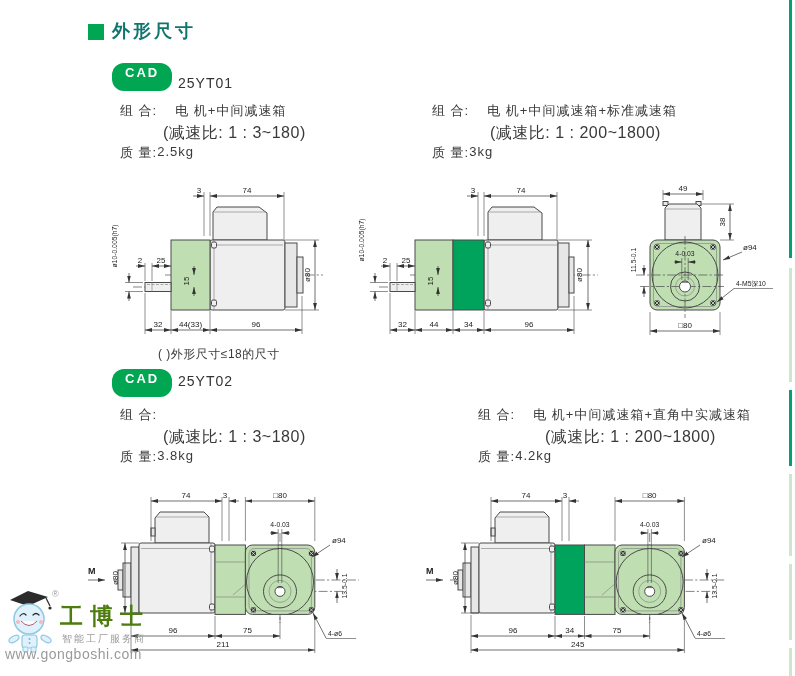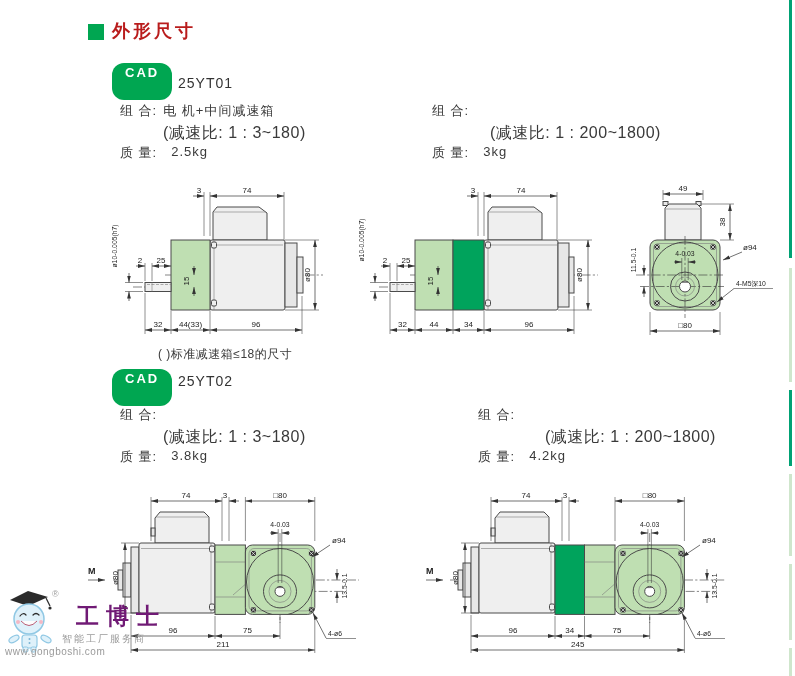--- a/index.html
+++ b/index.html
@@ -1,28 +1,28 @@
 <!DOCTYPE html>
 <html><head>
 <meta charset="utf-8">
 <style>
   html,body{margin:0;padding:0}
   body{width:795px;height:676px;background:#ffffff;position:relative;overflow:hidden;
        font-family:"Liberation Sans",sans-serif;color:#333}
   
   .hdr-sq{position:absolute;left:88px;top:24px;width:16px;height:16px;background:#00a651}
-  .hdr-title{position:absolute;left:112px;top:19px;font-size:18px;font-weight:bold;color:#b91c1c;letter-spacing:3px}
+  .hdr-title{position:absolute;left:112px;top:19px;font-size:18px;font-weight:bold;color:#0f766e;letter-spacing:3px}
   
   .cad{position:absolute;background:#00a651;color:#fff;font-weight:bold;font-size:13px;
-       padding:2px 13px 20px;border-radius:12px;letter-spacing:2px}
+       padding:2px 13px 11px;border-radius:12px;letter-spacing:2px}
   .model{position:absolute;font-size:14px;color:#333;letter-spacing:1px}
   
-  .combo{position:absolute;font-size:13px;color:#3a3a3a;letter-spacing:1px;display:flex;gap:6px;white-space:nowrap}
+  .combo{position:absolute;font-size:13px;color:#3a3a3a;letter-spacing:1px;display:flex;gap:18px;white-space:nowrap}
   .ratio{position:absolute;font-size:16px;color:#3a3a3a;letter-spacing:0.5px;white-space:nowrap}
-  .mass{position:absolute;font-size:13px;color:#3a3a3a;letter-spacing:1px;display:flex;gap:14px;white-space:nowrap}
+  .mass{position:absolute;font-size:13px;color:#3a3a3a;letter-spacing:1px;display:flex;gap:0;white-space:nowrap}
   .note{position:absolute;font-size:12px;color:#3a3a3a;letter-spacing:0.5px}
   
   svg{position:absolute;overflow:visible}
   svg text{font-family:"Liberation Sans",sans-serif}
   .dt{font-size:8px;fill:#222}
   .dts{font-size:6.8px;fill:#222}
   .mt{font-size:9px;font-weight:bold;fill:#222}
   .ol{fill:#e7e7e7;stroke:#4a4a4a;stroke-width:1}
   .olw{fill:#efefef;stroke:#4a4a4a;stroke-width:1}
   .gl{fill:#bfdfb2;stroke:#4a4a4a;stroke-width:1}
@@ -32,24 +32,24 @@
   .cl{stroke:#333;stroke-width:0.6;fill:none;stroke-dasharray:9 2.2 2.2 2.2}
   .th{stroke:#7a7a7a;stroke-width:0.6;fill:none}
   .cir{fill:none;stroke:#4a4a4a;stroke-width:1}
   .cm{fill:#2e2e2e}
   .cmx{stroke:#fff;stroke-width:0.7}
   
   .ebar{position:absolute;left:789px;width:3px}
   
   .wm{position:absolute;z-index:10}
   .wm-reg{position:absolute;left:52px;top:589px;font-size:9px;color:#a0a0a0;z-index:10}
-  .wm-brand{position:absolute;left:76px;top:601px;font-size:23px;font-weight:bold;color:#701a75;
+  .wm-brand{position:absolute;left:60px;top:601px;font-size:23px;font-weight:bold;color:#4d7c0f;
             letter-spacing:7px;font-family:Liberation Serif, serif;z-index:10}
   .wm-tag{position:absolute;left:62px;top:632px;font-size:10px;color:#9a9a9a;letter-spacing:2px;z-index:10}
-  .wm-url{position:absolute;left:5px;top:646px;font-size:10px;color:#9a9a9a;letter-spacing:0.5px;z-index:10}
+  .wm-url{position:absolute;left:5px;top:646px;font-size:14px;color:#9a9a9a;letter-spacing:0.5px;z-index:10}
 </style>
 </head>
 <body>
 
 <div class="hdr-sq"></div>
 <div class="hdr-title">外形尺寸</div>
 
 <div class="cad" style="left:112px;top:63px">CAD</div>
 <div class="model" style="left:178px;top:75px">25YT01</div>
 
@@ -58,20 +58,21 @@
   <span>电 机+中间减速箱</span>
 </div>
 <div class="ratio" style="left:163px;top:123px">(减速比: 1 : 3~180)</div>
 <div class="mass" style="left:120px;top:144px">
   <span>质 量:</span>
   <span>2.5kg</span>
 </div>
 
 <div class="combo" style="left:432px;top:102px">
   <span>组 合:</span>
+  <span>电 机+中间减速箱+标准减速箱</span>
 </div>
 <div class="ratio" style="left:490px;top:123px">(减速比: 1 : 200~1800)</div>
 <div class="mass" style="left:432px;top:144px">
   <span>质 量:</span>
   <span>3kg</span>
 </div>
 
 <svg style="left:95px;top:178px" width="245" height="168" viewBox="0 0 245 168">
   <defs>
     <marker id="arwA" orient="auto-start-reverse" markerWidth="8" markerHeight="6" refX="7" refY="2.9" markerUnits="userSpaceOnUse">
@@ -274,35 +275,36 @@
     <line class="ext" x1="104" y1="110.5" x2="143" y2="110.5"></line>
     <line class="dim" x1="104" y1="110.5" x2="87" y2="124" marker-end="url(#arwC)"></line>
 
     <line class="ext" x1="20" y1="134" x2="20" y2="157"></line>
       <line class="ext" x1="90" y1="134" x2="90" y2="157"></line>
     <line class="dim" x1="20" y1="153" x2="90" y2="153" marker-start="url(#arwC)" marker-end="url(#arwC)"></line>
     <text class="dt" x="55" y="150" text-anchor="middle">□80</text>
   </g>
 </svg>
 
-<div class="note" style="left:158px;top:346px">( )标准减速箱≤18的尺寸</div>
+<div class="note" style="left:158px;top:346px">( )外形尺寸≤18的尺寸</div>
 <div class="cad" style="left:112px;top:369px">CAD</div>
 <div class="model" style="left:178px;top:373px">25YT02</div>
 
 <div class="combo" style="left:120px;top:406px">
   <span>组 合:</span>
 </div>
 <div class="ratio" style="left:163px;top:427px">(减速比: 1 : 3~180)</div>
 <div class="mass" style="left:120px;top:448px">
   <span>质 量:</span>
   <span>3.8kg</span>
 </div>
 
 <div class="combo" style="left:478px;top:406px">
   <span>组 合:</span>
+  <span>电 机+中间减速箱+直角中实减速箱</span>
 </div>
 <div class="ratio" style="left:545px;top:427px">(减速比: 1 : 200~1800)</div>
 <div class="mass" style="left:478px;top:448px">
   <span>质 量:</span>
   <span>4.2kg</span>
 </div>
 
 <svg style="left:85px;top:483px" width="280" height="190" viewBox="0 0 280 190">
   <defs>
     <marker id="arwD" orient="auto-start-reverse" markerWidth="8" markerHeight="6" refX="7" refY="2.9" markerUnits="userSpaceOnUse">

